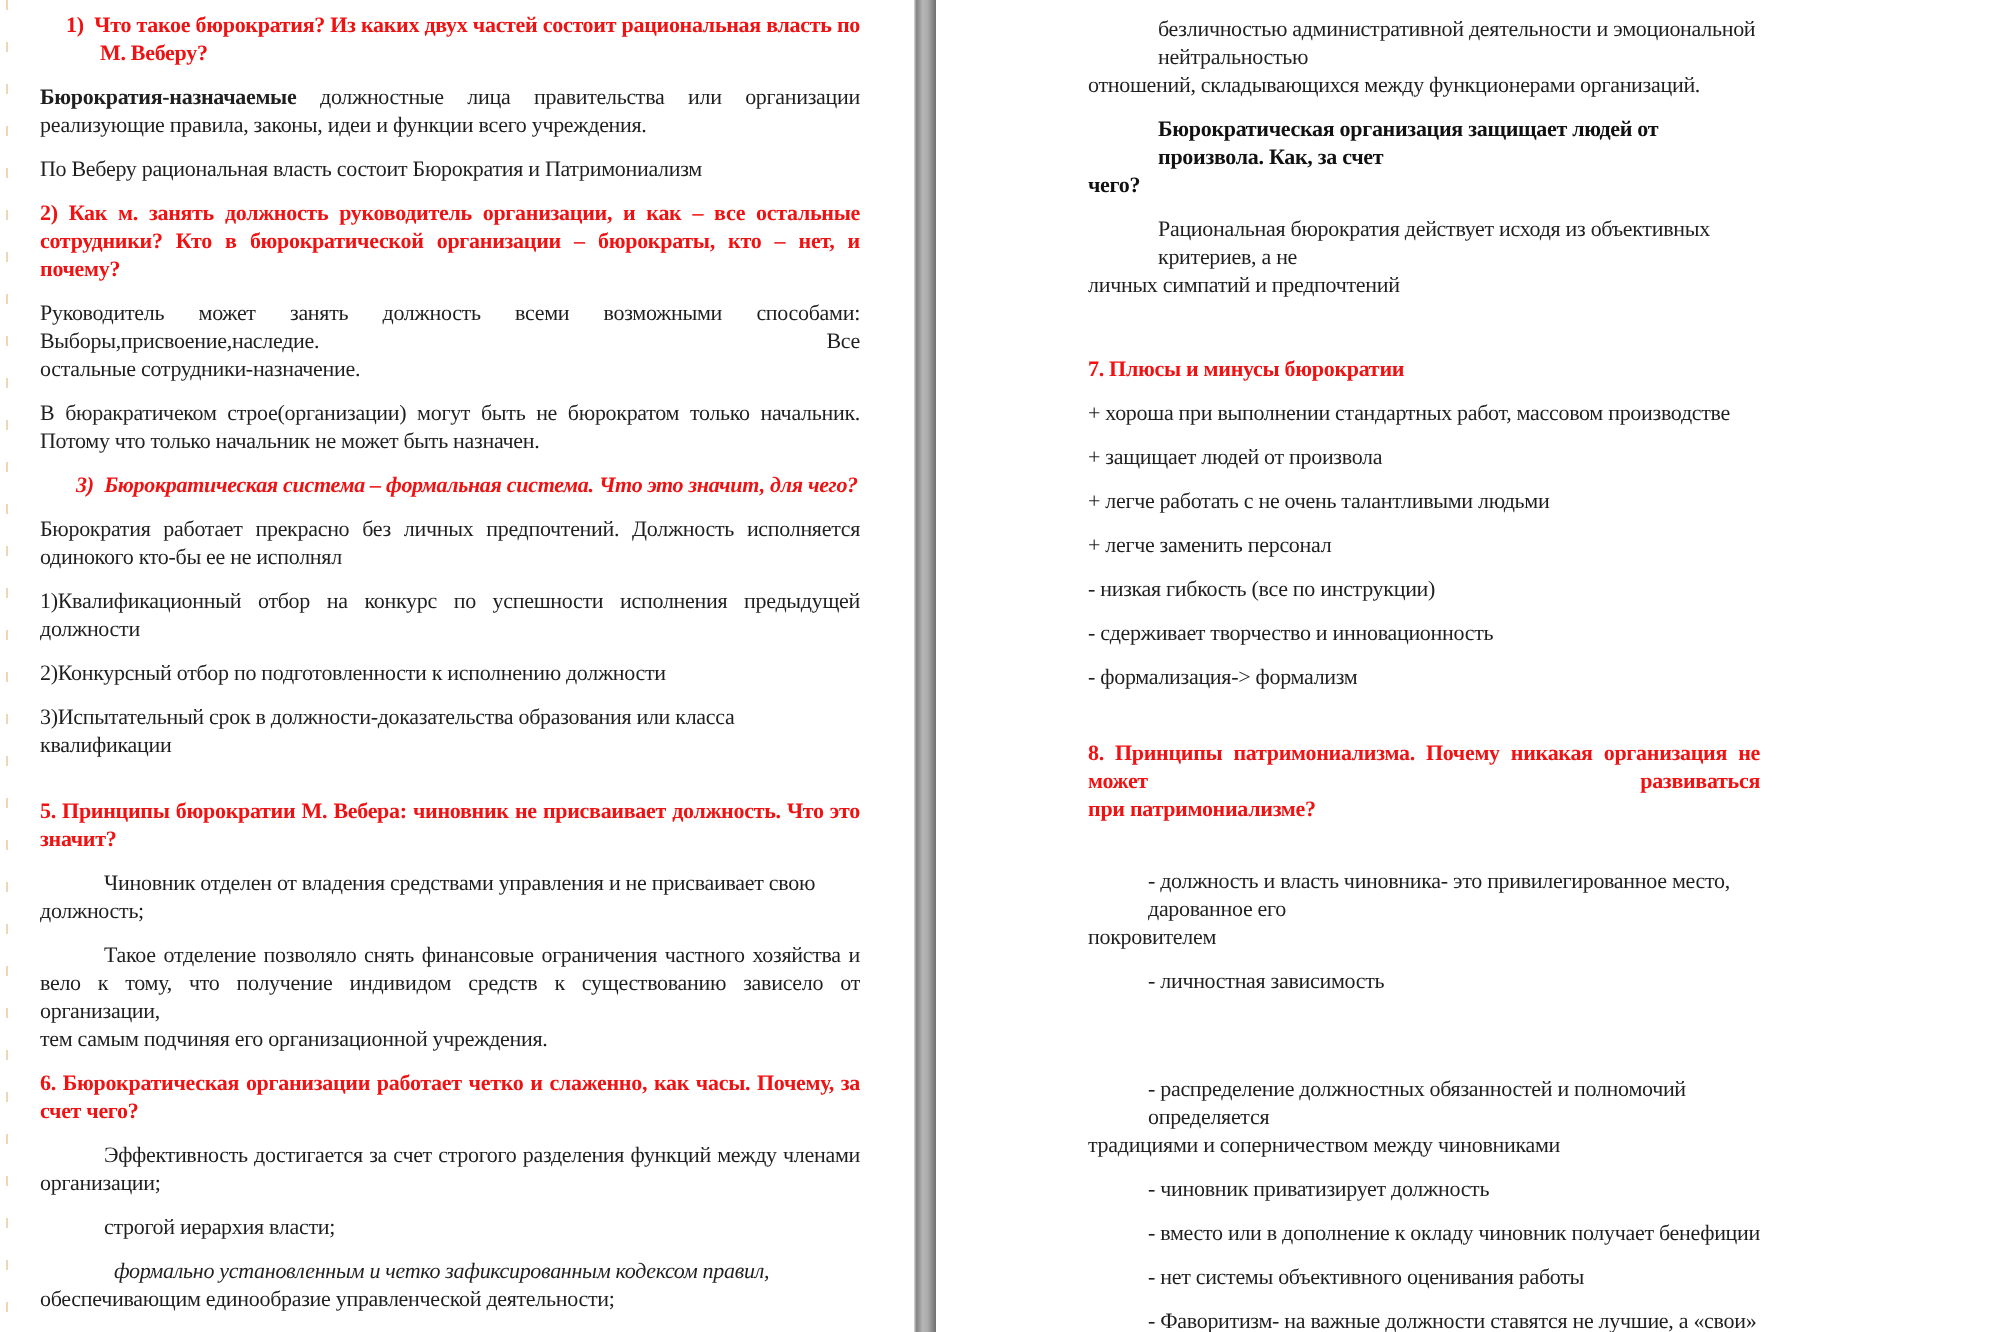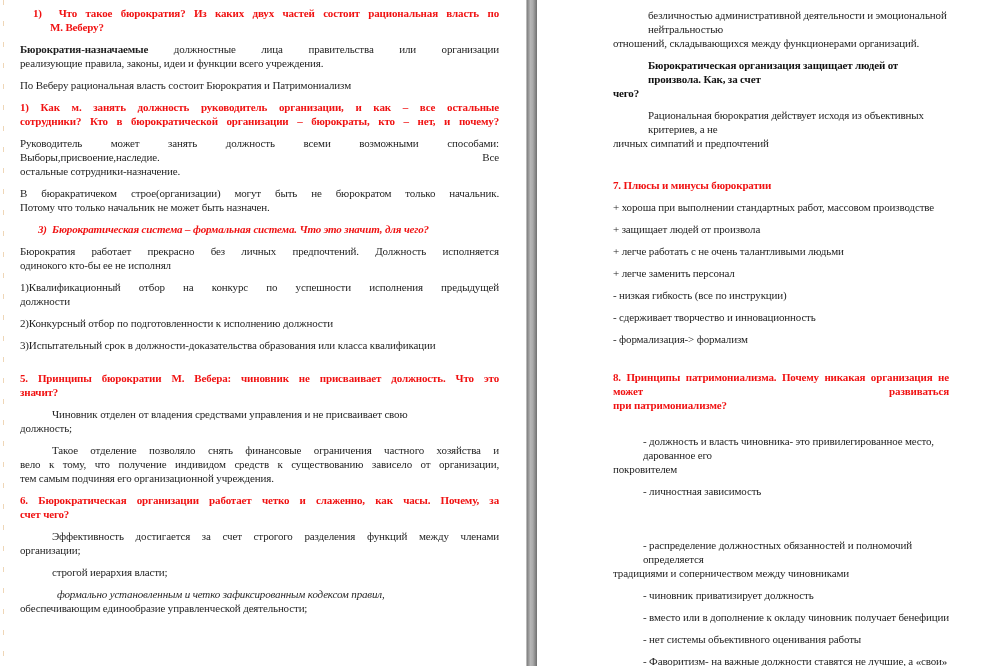--- a/index.html
+++ b/index.html
@@ -3,21 +3,21 @@
 <meta charset="utf-8">
 <style>
   html,body{margin:0;padding:0;}
   body{
     width:1000px;height:666px;overflow:hidden;background:#ffffff;
     font-family:"Liberation Serif","DejaVu Serif",serif;
     -webkit-font-smoothing:antialiased;
   }
   .viewer{display:flex;width:1000px;height:666px;position:relative;}
   .page{background:#ffffff;box-sizing:border-box;overflow:hidden;}
-  .page-left{width:526px;padding:6px 27px 0 20px;}
+  .page-left{width:457px;padding:6px 27px 0 20px;}
   .page-right{width:428px;padding:8px 16px 0 76px;}
   .page-divider{
     width:11px;height:666px;flex:0 0 11px;
     background:linear-gradient(to right,#d9d9d9 0%,#848484 12%,#b6b6b6 40%,#ababab 62%,#6f6f6f 100%);
   }
   .left-artifact{
     position:absolute;left:3px;top:0;bottom:0;width:1px;
     background:repeating-linear-gradient(to bottom,rgba(213,152,74,0.40) 0 5px,transparent 5px 21px);
   }
   .para{margin:0 0 8px 0;color:#1f1f1f;font-size:11px;line-height:14px;letter-spacing:-0.15px;}
@@ -38,21 +38,21 @@
         <div class="line" style="padding-left: 30px;">М. Веберу?</div>
       </div>
       <div class="para body">
         <div class="line jl"><b>Бюрократия-назначаемые</b> должностные лица правительства или организации</div>
         <div class="line">реализующие правила, законы, идеи и функции всего учреждения.</div>
       </div>
       <div class="para body">
         <div class="line">По Веберу рациональная власть состоит Бюрократия и Патримониализм</div>
       </div>
       <div class="para heading">
-        <div class="line jl">1) Как м. занять должность руководитель организации, и как – все остальные</div>
+        <div class="line jl">2) Как м. занять должность руководитель организации, и как – все остальные</div>
         <div class="line jl">сотрудники? Кто в бюрократической организации – бюрократы, кто – нет, и почему?</div>
       </div>
       <div class="para body">
         <div class="line jl">Руководитель может занять должность всеми возможными способами:</div>
         <div class="line jl">Выборы,присвоение,наследие. Все</div>
         <div class="line">остальные сотрудники-назначение.</div>
       </div>
       <div class="para body">
         <div class="line jl">В бюракратичеком строе(организации) могут быть не бюрократом только начальник.</div>
         <div class="line">Потому что только начальник не может быть назначен.</div>

